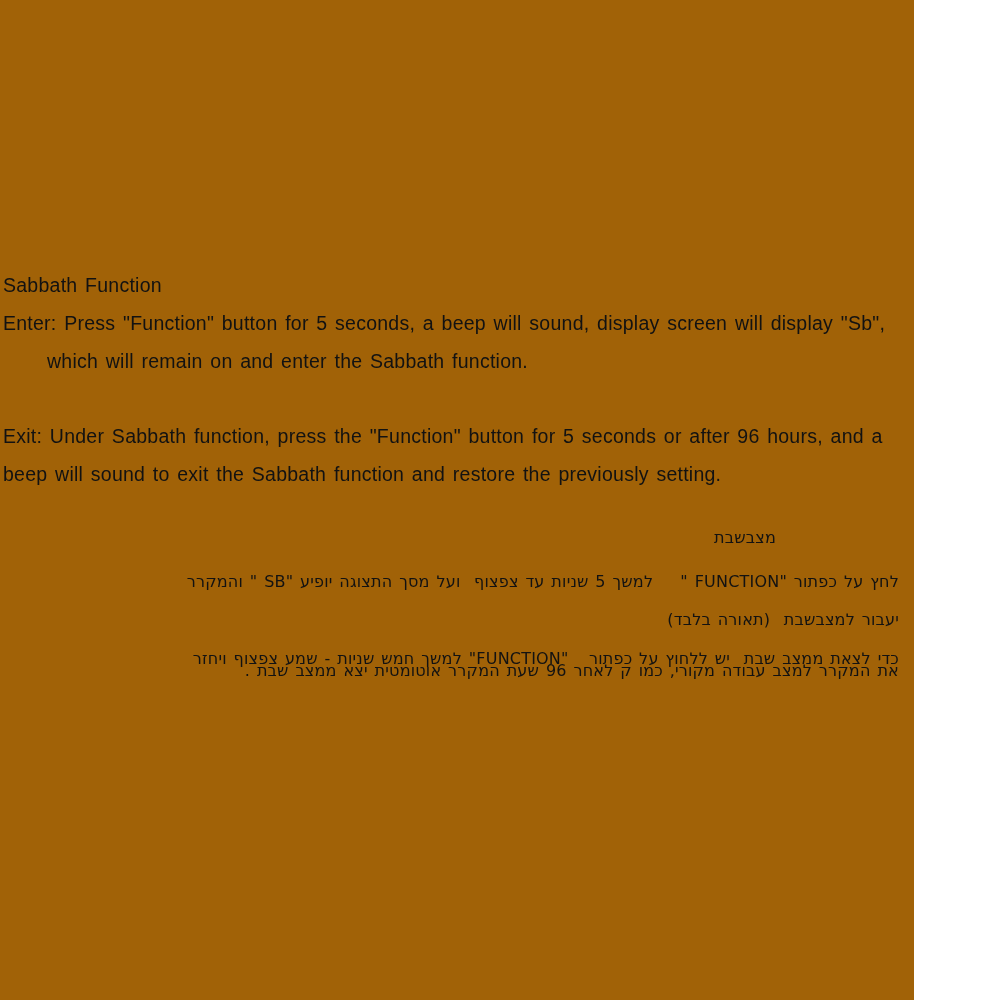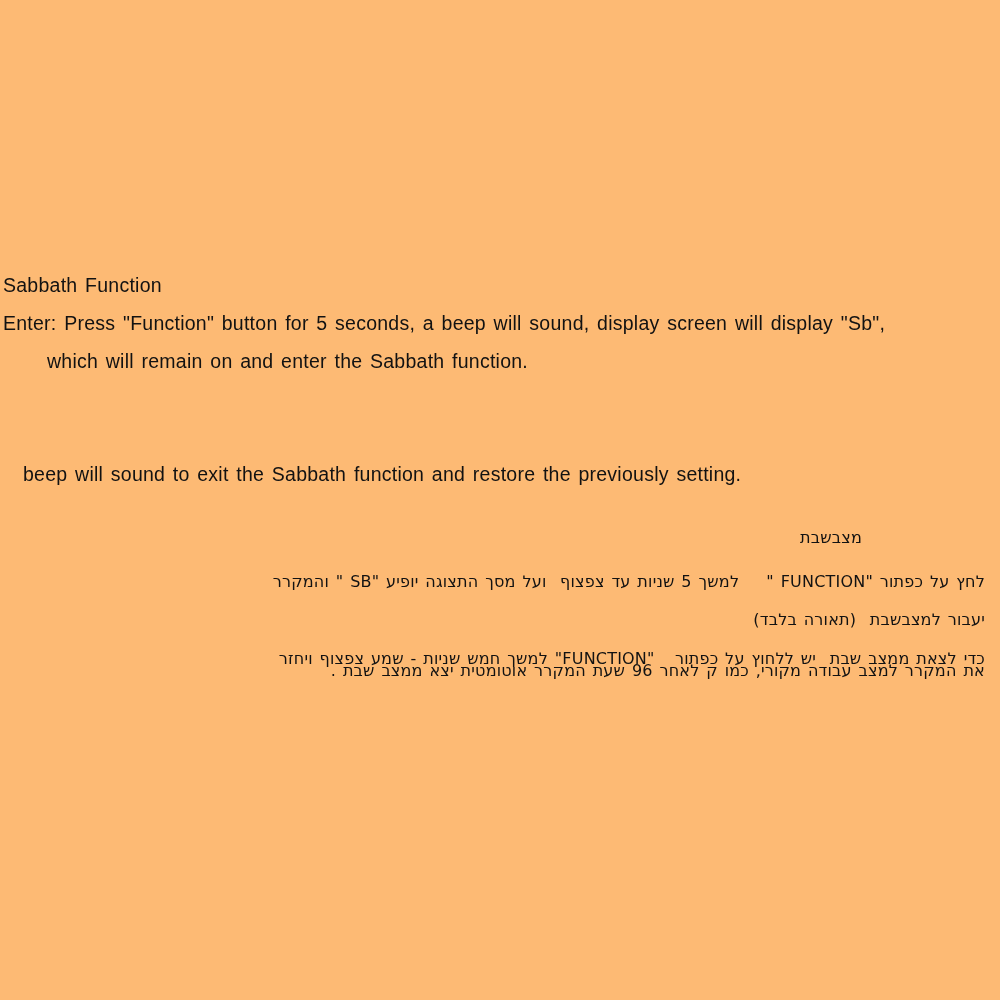--- a/index.html
+++ b/index.html
@@ -2,23 +2,23 @@
 <html><head>
 <meta charset="utf-8">
 <style>
   html, body {
     margin: 0;
     padding: 0;
     background: #ffffff;
   }
   .page {
     position: relative;
-    width: 1000px;
+    width: 914px;
     height: 1000px;
-    background: #fdba74;
+    background: #a16207;
     overflow: hidden;
     color: #121212;
   }
   .en-line {
     position: absolute;
     left: 3px;
     white-space: pre;
     font-family: "Liberation Sans", "DejaVu Sans", sans-serif;
     font-size: 19.5px;
     letter-spacing: 0.25px;
@@ -35,36 +35,37 @@
     font-size: 16px;
     letter-spacing: 0.2px;
     word-spacing: 1.5px;
     color: #121212;
   }
   
   .en-0 { top: 274px; }
   .en-1 { top: 312px; }
   .en-2 { top: 350px; margin-left: 44px; }
   .en-3 { top: 425px; }
-  .en-4 { top: 463px; margin-left: 20px; }
+  .en-4 { top: 463px; }
   
   .he-heading { top: 528px; right: 138px; }
   .he-0 { top: 572px; }
   .he-1 { top: 610px; }
   .he-2 { top: 649px; }
   .he-3 { top: 661px; }
 </style>
 </head>
 <body>
 
 <div class="page">
 
   <div class="en-line en-0">Sabbath Function</div>
   <div class="en-line en-1">Enter: Press "Function" button for 5 seconds, a beep will sound, display screen will display "Sb",</div>
   <div class="en-line en-2">which will remain on and enter the Sabbath function.</div>
+  <div class="en-line en-3">Exit: Under Sabbath function, press the "Function" button for 5 seconds or after 96 hours, and a</div>
   <div class="en-line en-4">beep will sound to exit the Sabbath function and restore the previously setting.</div>
 
   <div class="he-line he-heading">מצבשבת</div>
   <div class="he-line he-0">לחץ על כפתור "FUNCTION "    למשך 5 שניות עד צפצוף  ועל מסך התצוגה יופיע "SB " והמקרר</div>
   <div class="he-line he-1">יעבור למצבשבת  (תאורה בלבד)</div>
   <div class="he-line he-2">כדי לצאת ממצב שבת  יש ללחוץ על כפתור   "FUNCTION" למשך חמש שניות - שמע צפצוף ויחזר</div>
   <div class="he-line he-3">את המקרר למצב עבודה מקורי, כמו ק לאחר 96 שעת המקרר אוטומטית יצא ממצב שבת .</div>
 
 </div>
 

